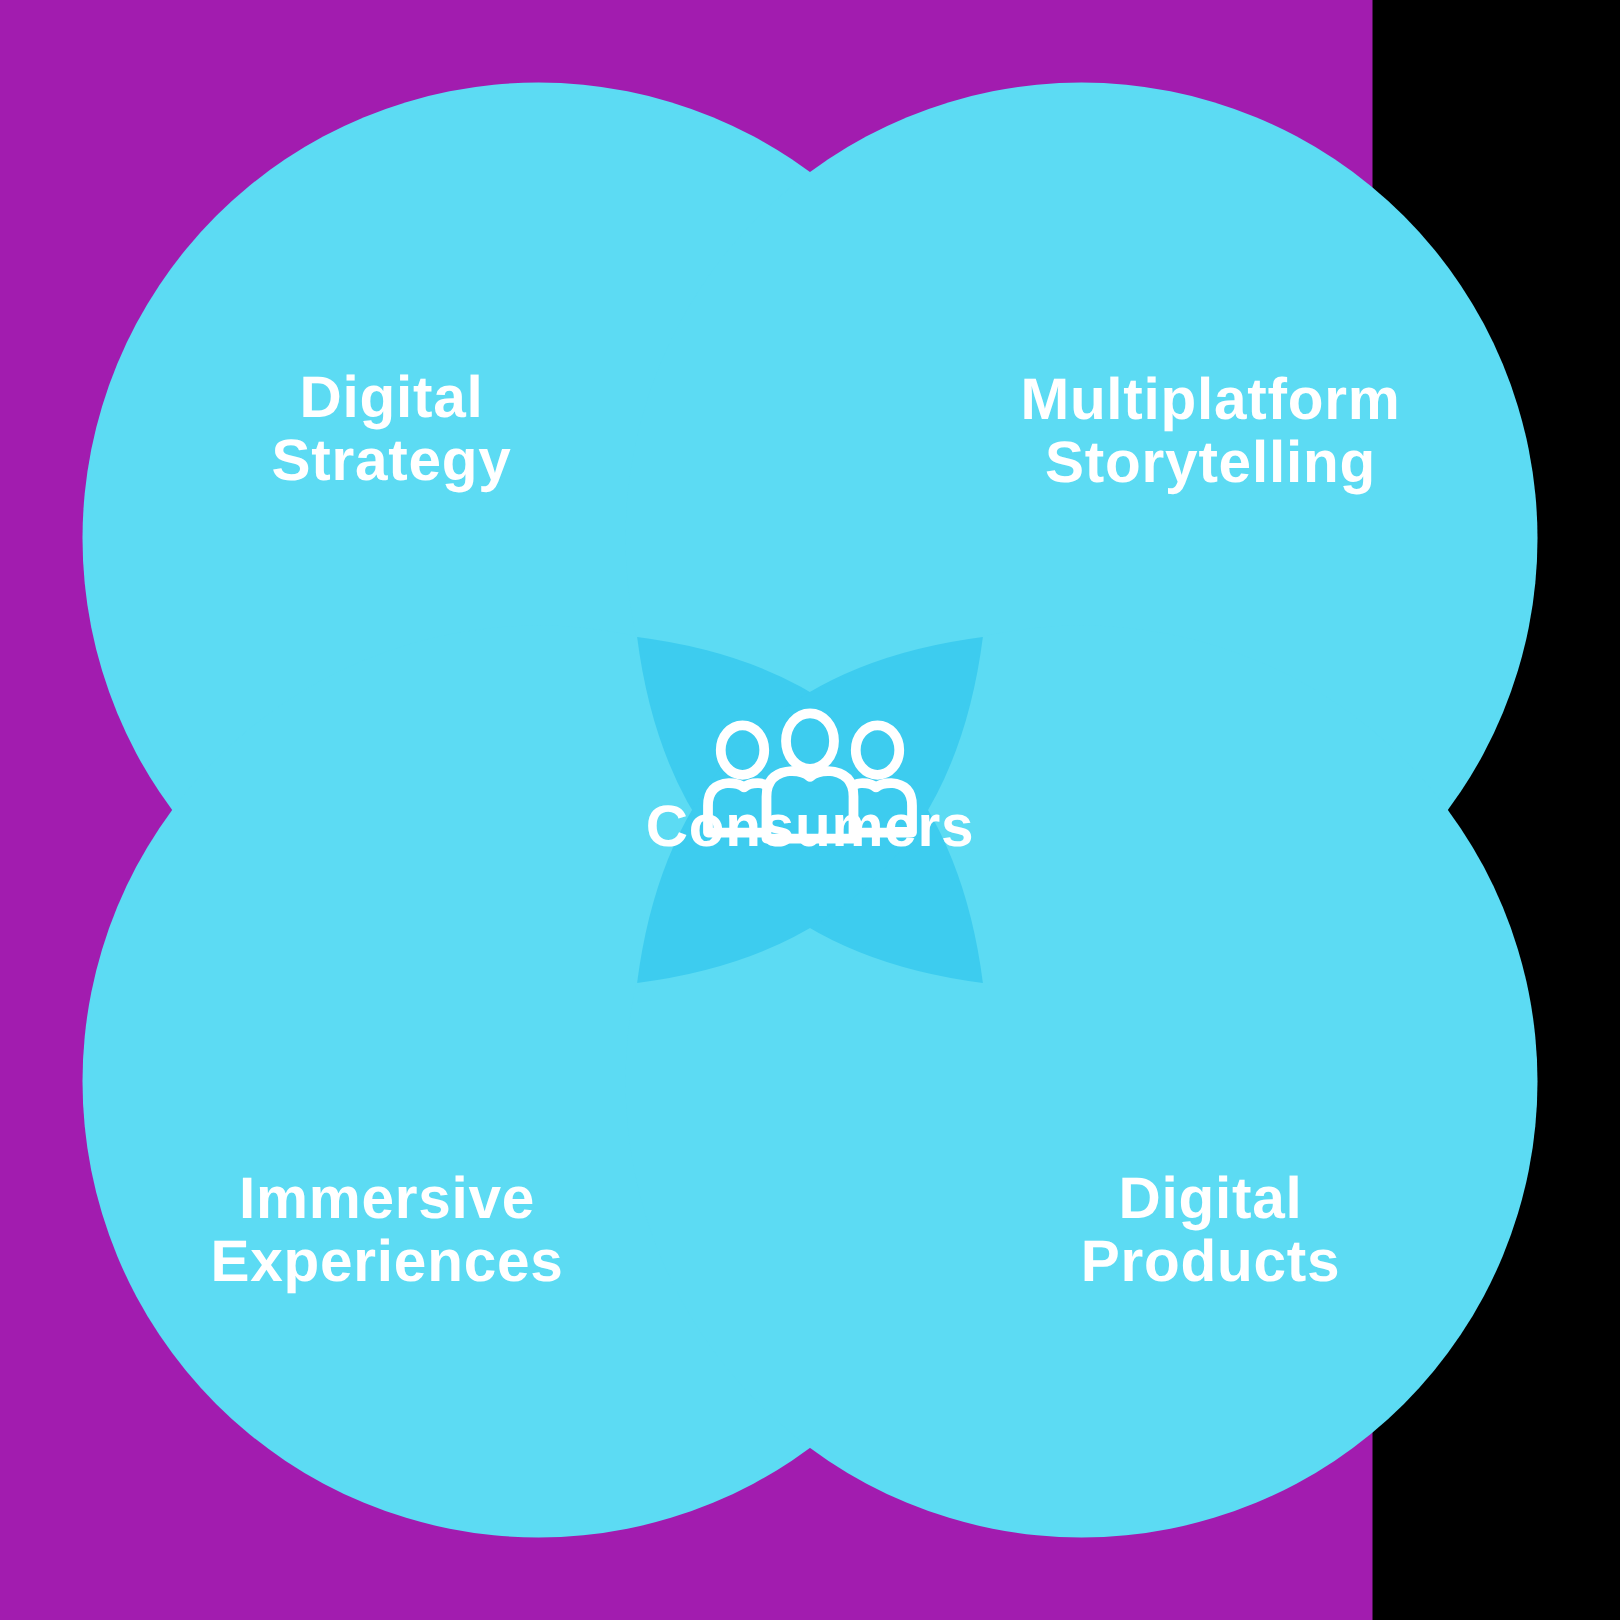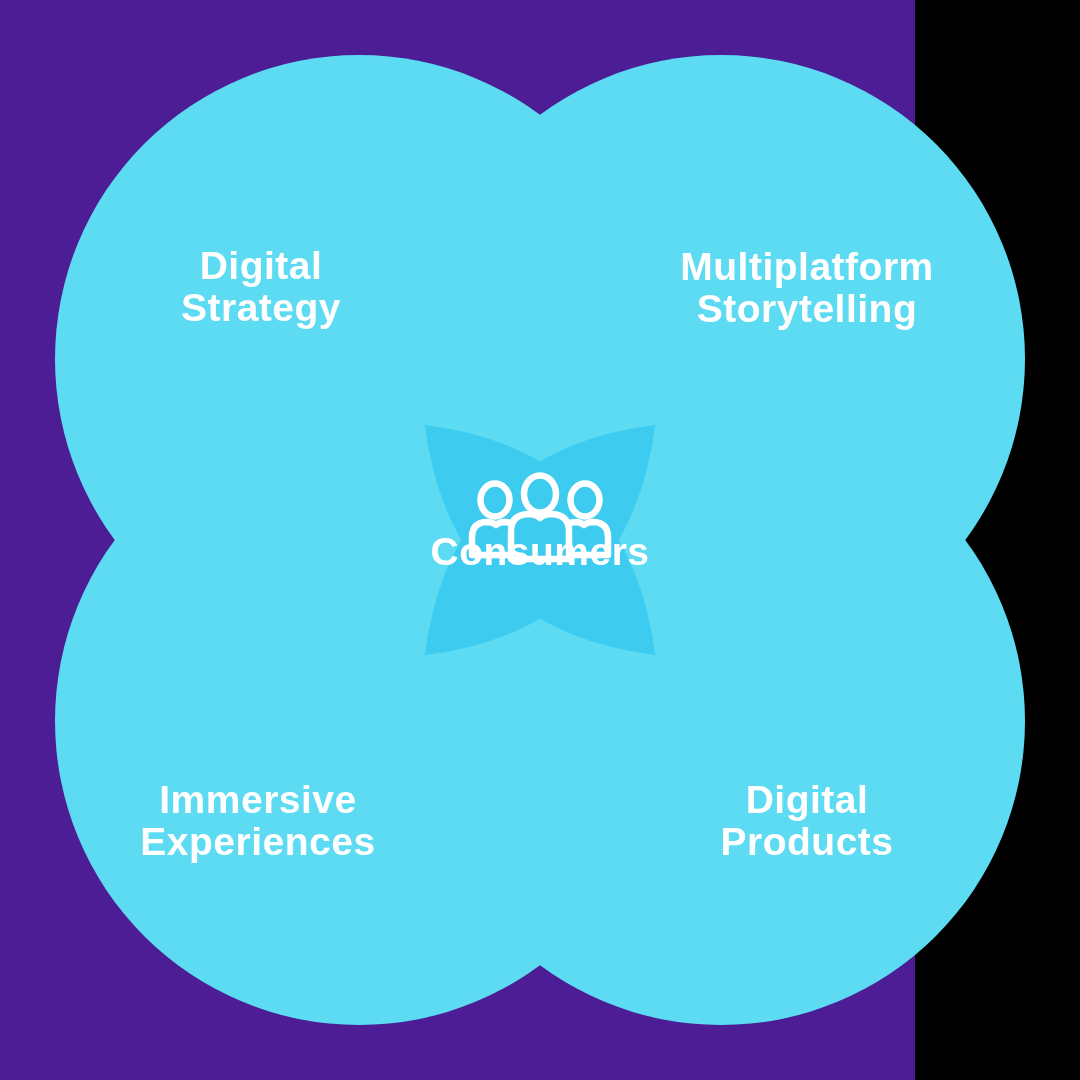--- a/index.html
+++ b/index.html
@@ -8,21 +8,21 @@
     background: #000000;
     width: 1080px;
     height: 1080px;
     overflow: hidden;
     font-family: "Liberation Sans", sans-serif;
   }
   .canvas {
     position: relative;
     width: 915px;
     height: 1080px;
-    background: #4c1d95;
+    background: #a21caf;
   }
   .canvas > svg {
     position: absolute;
     left: 0;
     top: 0;
   }
   .label {
     position: absolute;
     transform: translate(-50%, -50%);
     color: #ffffff;

